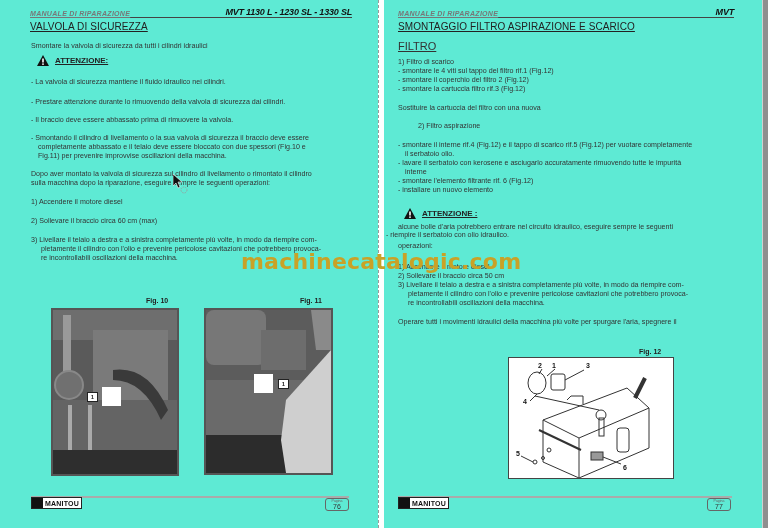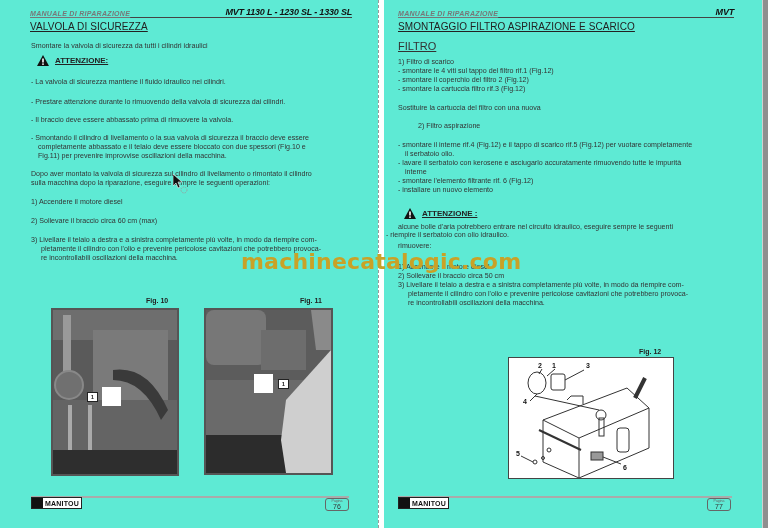--- a/index.html
+++ b/index.html
@@ -181,28 +181,29 @@
   <div class="attn" style="left:20px;top:208px;">
     <svg width="12" height="11" viewBox="0 0 12 11">
         <polygon points="6,0 12,11 0,11" fill="#111"></polygon>
         <rect x="5.2" y="3.5" width="1.6" height="4" fill="#fff"></rect>
         <rect x="5.2" y="8.4" width="1.6" height="1.5" fill="#fff"></rect>
       </svg>
     <span class="lbl">ATTENZIONE :</span>
   </div>
 
   <div class="t" style="left:14px;top:223px;">alcune bolle d'aria potrebbero entrare nel circuito idraulico, eseguire sempre le seguenti</div>
-  <div class="t" style="left:14px;top:242px;">rimuovere:</div>
+  <div class="t" style="left:14px;top:242px;">operazioni:</div>
 
   <div class="t" style="left:14px;top:263px;">1) Accendere il motore diesel</div>
   <div class="t" style="left:14px;top:272px;">2) Sollevare il braccio circa 50 cm</div>
   <div class="t" style="left:14px;top:281px;">3) Livellare il telaio a destra e a sinistra completamente più volte, in modo da riempire com-</div>
   <div class="t ind" style="left:19px;top:290px;">pletamente il cilindro con l'olio e prevenire pericolose cavitazioni che potrebbero provoca-</div>
   <div class="t ind" style="left:19px;top:299px;">re incontrollabili oscillazioni della macchina.</div>
 
+  <div class="t" style="left:14px;top:318px;">Operare tutti i movimenti idraulici della macchina più volte per spurgare l'aria, spegnere il</div>
 
   <div class="fig-cap" style="left:255px;top:348px;">Fig. 12</div>
 
   <div class="ftr-line" style="left:14px;top:496px;width:334px;"></div>
   <div class="logo" style="left:14px;top:497px;">
     <span class="mark"></span>
     <span class="name">MANITOU</span>
   </div>
   <div class="pagebox" style="left:323px;top:498px;">
     <span class="pl">Pagina</span>

